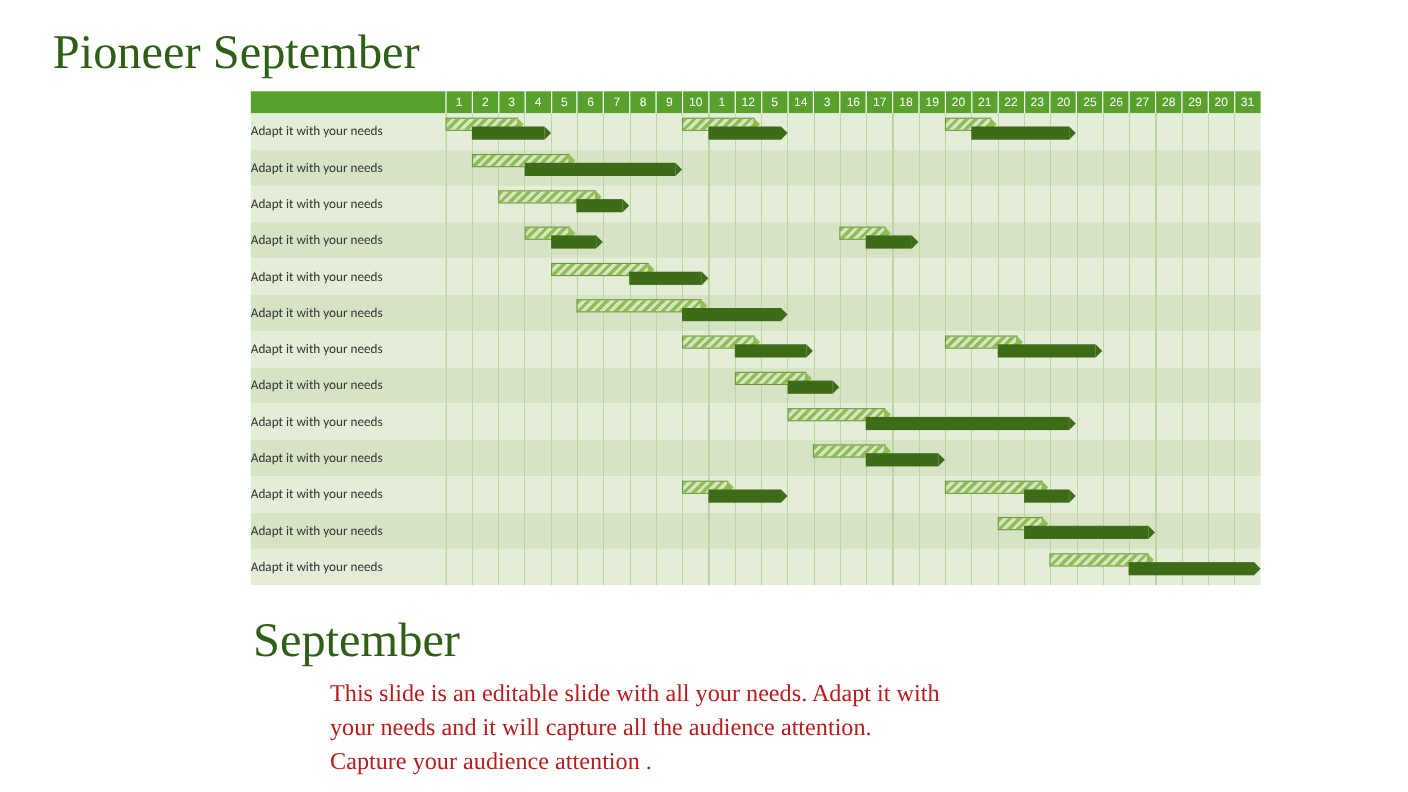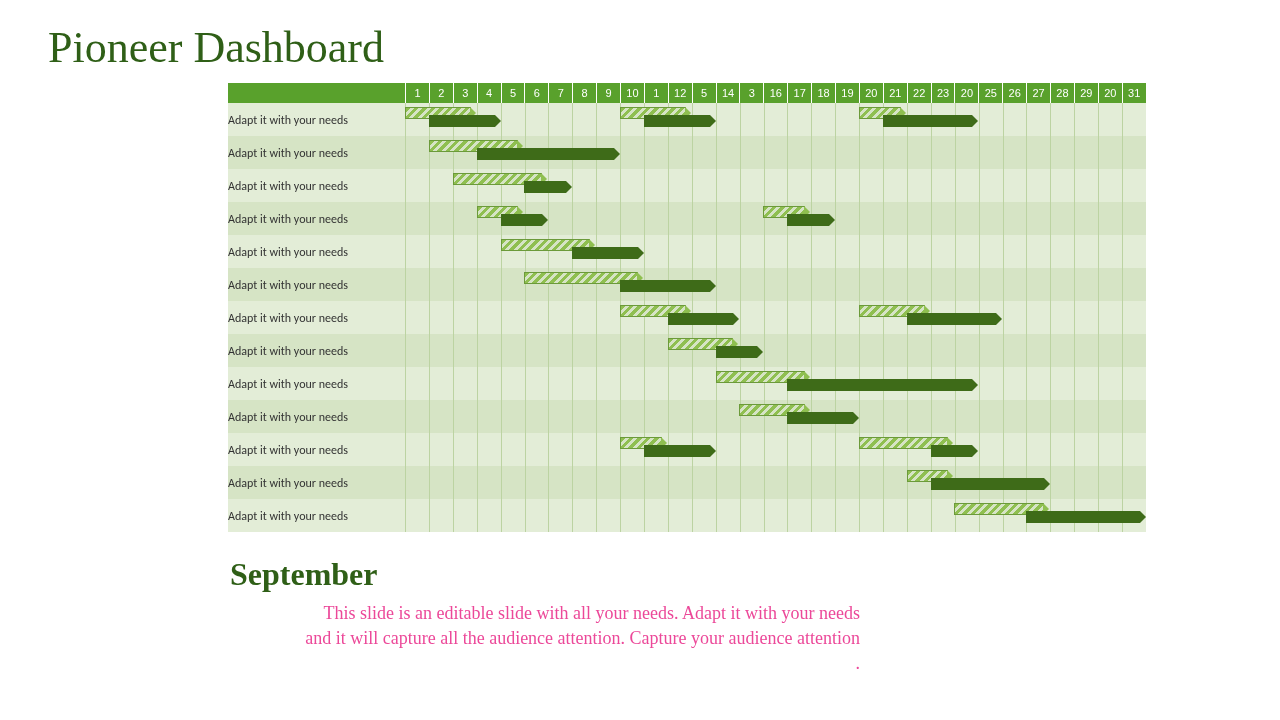--- a/index.html
+++ b/index.html
@@ -27,27 +27,27 @@
   .bar{position:absolute;left:0;height:12px;top:8px;}
   .bar.plan{
     top:4px;
     background:repeating-linear-gradient(135deg,var(--bar-plan) 0 3px,#d6e4c5 3px 6px);
     border:1px solid #6b9a3a;
     box-sizing:border-box;
   }
   .bar.plan::after{content:"";position:absolute;right:-6px;top:-1px;border-top:6px solid transparent;border-bottom:6px solid transparent;border-left:6px solid var(--bar-plan);}
   .bar.actual{top:12px;background:var(--bar-actual);}
   .bar.actual::after{content:"";position:absolute;right:-6px;top:0;border-top:6px solid transparent;border-bottom:6px solid transparent;border-left:6px solid var(--bar-actual);}
-  .month-head{font-size:32px;color:var(--green-dark);margin:24px 0 8px 230px;font-weight:700;}
-  .desc{font-size:18px;color:#ec4899;line-height:1.4;margin:0 0 0 300px;max-width:560px;font-family:Georgia,serif;text-align:right;}
+  .month-head{font-size:44px;color:var(--green-dark);margin:24px 0 8px 230px;font-weight:400;}
+  .desc{font-size:22px;color:#b91c1c;line-height:1.4;margin:0 0 0 300px;max-width:560px;font-family:Georgia,serif;}
 </style>
 </head>
 <body>
 
-<h1 class="title">Pioneer Dashboard</h1>
+<h1 class="title">Pioneer September</h1>
 
 <div class="chart-wrap">
   <table class="gantt">
     <thead>
       <tr id="gantt-head">
           <th class="task-col"></th>
           <th class="day-col">1</th>
           <th class="day-col">2</th>
           <th class="day-col">3</th>
           <th class="day-col">4</th>

